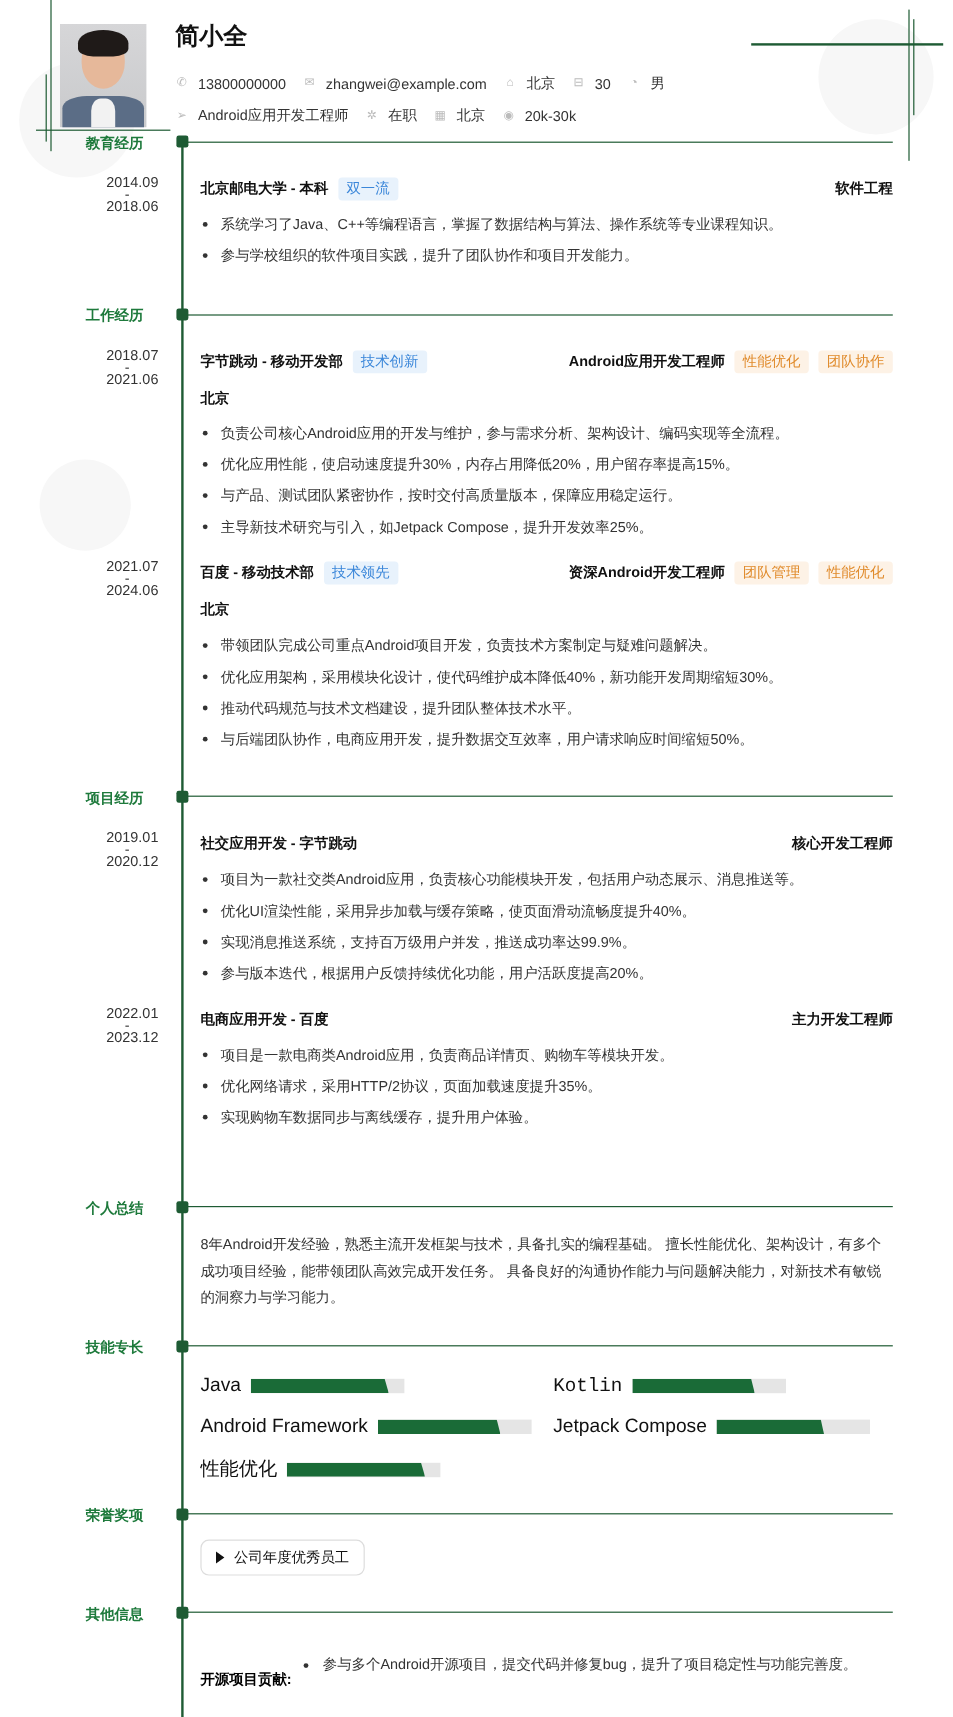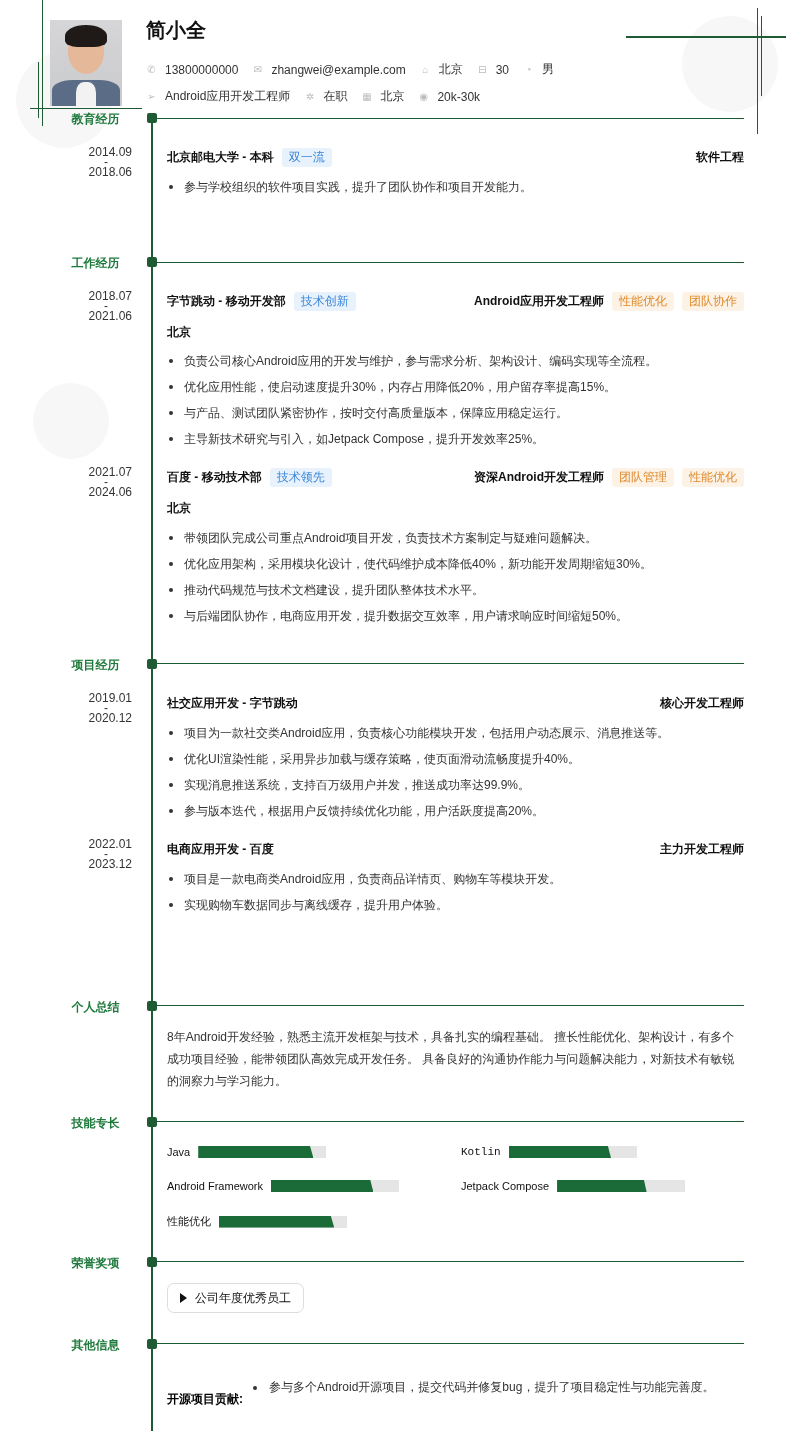--- a/index.html
+++ b/index.html
@@ -37,21 +37,21 @@
   .tag.blue { background: #e8f2fc; color: #3a86d9; }
   .tag.orange { background: #fdf2e6; color: #e08a2a; }
   .location { position: absolute; left: 167px; font-size: 12px; font-weight: bold; color: #111; }
 
   .bullets { position: absolute; left: 167px; width: 577px; list-style: none; }
   .bullets li { position: relative; padding-left: 17px; font-size: 12px; color: #333; height: 26px; line-height: 14px; }
   .bullets li::before { content: ""; position: absolute; left: 2px; top: 5px; width: 4px; height: 4px; border-radius: 50%; background: #333; }
 
   .summary { position: absolute; left: 167px; top: 1026px; width: 577px; font-size: 12px; line-height: 22px; color: #333; }
 
-  .skill { position: absolute; display: flex; align-items: center; font-size: 11px; color: #111; }
+  .skill { position: absolute; display: flex; align-items: center; font-size: 16px; color: #111; }
   .skill .bar { position: relative; height: 12px; width: 128px; background: #e5e5e5; margin-left: 8px; overflow: hidden; }
   .skill .fill { position: absolute; left: 0; top: 0; height: 12px; background: #1a6b37; clip-path: polygon(0 0, 97% 0, 100% 100%, 0 100%); }
 
   .award-btn { position: absolute; left: 167px; top: 1283px; height: 30px; padding: 0 12px; border: 1px solid #ddd; border-radius: 7px; display: flex; align-items: center; font-size: 12px; color: #111; background: #fff; cursor: pointer; }
   .award-btn .tri { width: 0; height: 0; border-top: 5px solid transparent; border-bottom: 5px solid transparent; border-left: 7px solid #111; margin-right: 8px; }
 
   .other { position: absolute; left: 167px; top: 1367px; font-size: 12px; color: #333; display: flex; align-items: center; }
   .other .lbl { font-weight: bold; color: #000000; margin-top: 24px; }
   .other .dot { width: 4px; height: 4px; border-radius: 50%; background: #333; margin: 0 12px 0 10px; }
 </style>
@@ -127,20 +127,21 @@
 <div class="entry-head" style="top:148px;">
   <div class="left">
       <span>北京邮电大学 - 本科</span>
       <span class="tag blue">双一流</span>
     </div>
   <div class="right">
       <span>软件工程</span>
     </div>
 </div>
 <ul class="bullets" style="top:180px;">
+  <li>系统学习了Java、C++等编程语言，掌握了数据结构与算法、操作系统等专业课程知识。</li>
   <li>参与学校组织的软件项目实践，提升了团队协作和项目开发能力。</li>
 </ul>
 
 <div class="section-title" style="top:255px;">工作经历</div>
 <div class="section-dot" style="top:257px;"></div>
 <div class="section-rule" style="top:262px;"></div>
 
 <div class="date" style="top:290px;"><span>2018.07</span><span class="dash">-</span><span>2021.06</span></div>
 <div class="entry-head" style="top:292px;">
   <div class="left">
@@ -205,20 +206,21 @@
 <div class="entry-head" style="top:841px;">
   <div class="left">
       <span>电商应用开发 - 百度</span>
     </div>
   <div class="right">
       <span>主力开发工程师</span>
     </div>
 </div>
 <ul class="bullets" style="top:872px;">
   <li>项目是一款电商类Android应用，负责商品详情页、购物车等模块开发。</li>
+  <li>优化网络请求，采用HTTP/2协议，页面加载速度提升35%。</li>
   <li>实现购物车数据同步与离线缓存，提升用户体验。</li>
 </ul>
 
 <div class="section-title" style="top:999px;">个人总结</div>
 <div class="section-dot" style="top:1001px;"></div>
 <div class="section-rule" style="top:1005px;"></div>
 <div class="summary">8年Android开发经验，熟悉主流开发框架与技术，具备扎实的编程基础。 擅长性能优化、架构设计，有多个成功项目经验，能带领团队高效完成开发任务。 具备良好的沟通协作能力与问题解决能力，对新技术有敏锐的洞察力与学习能力。</div>
 
 <div class="section-title" style="top:1115px;">技能专长</div>
 <div class="section-dot" style="top:1117px;"></div>

